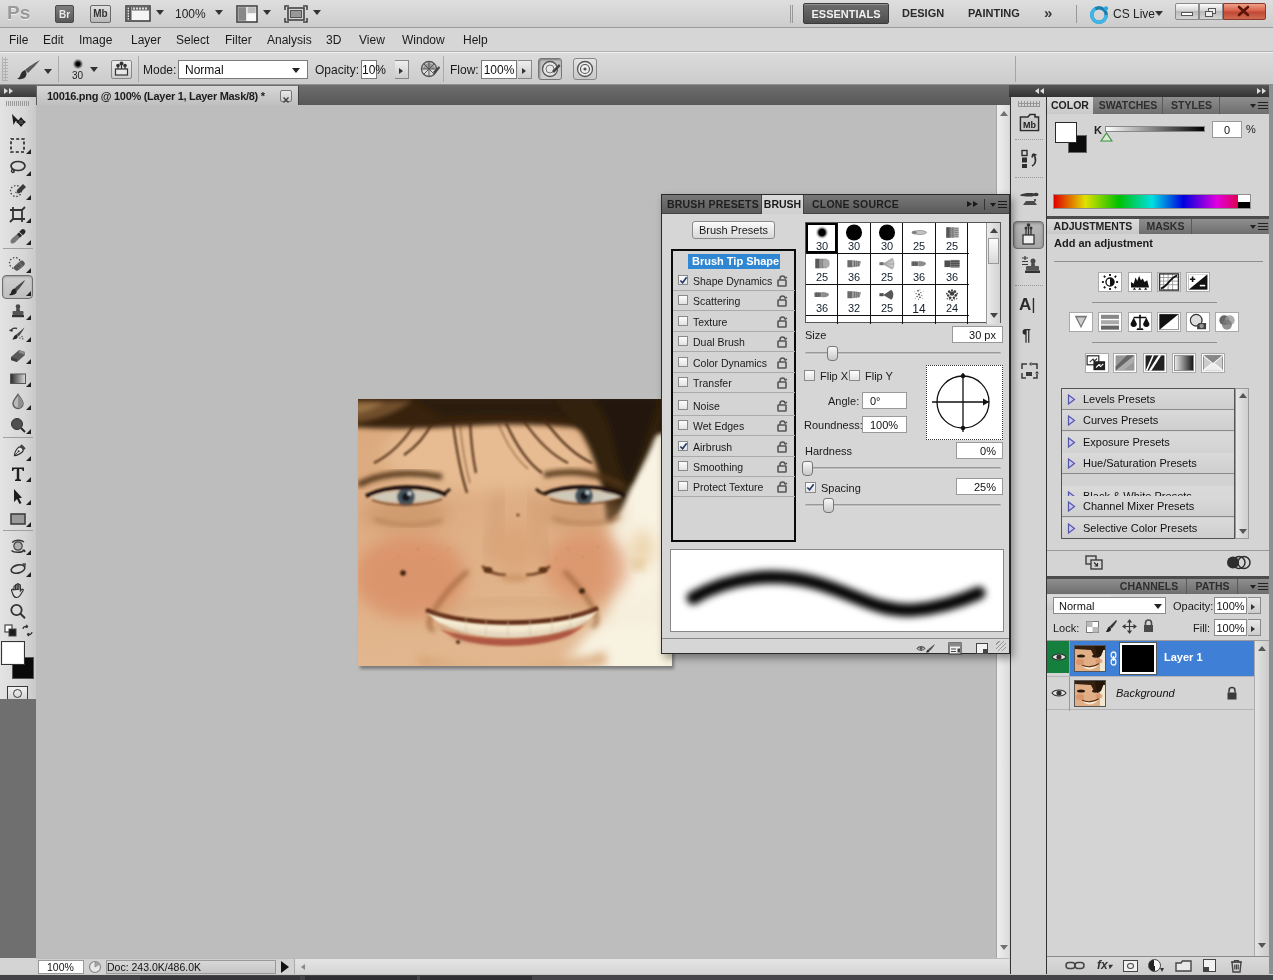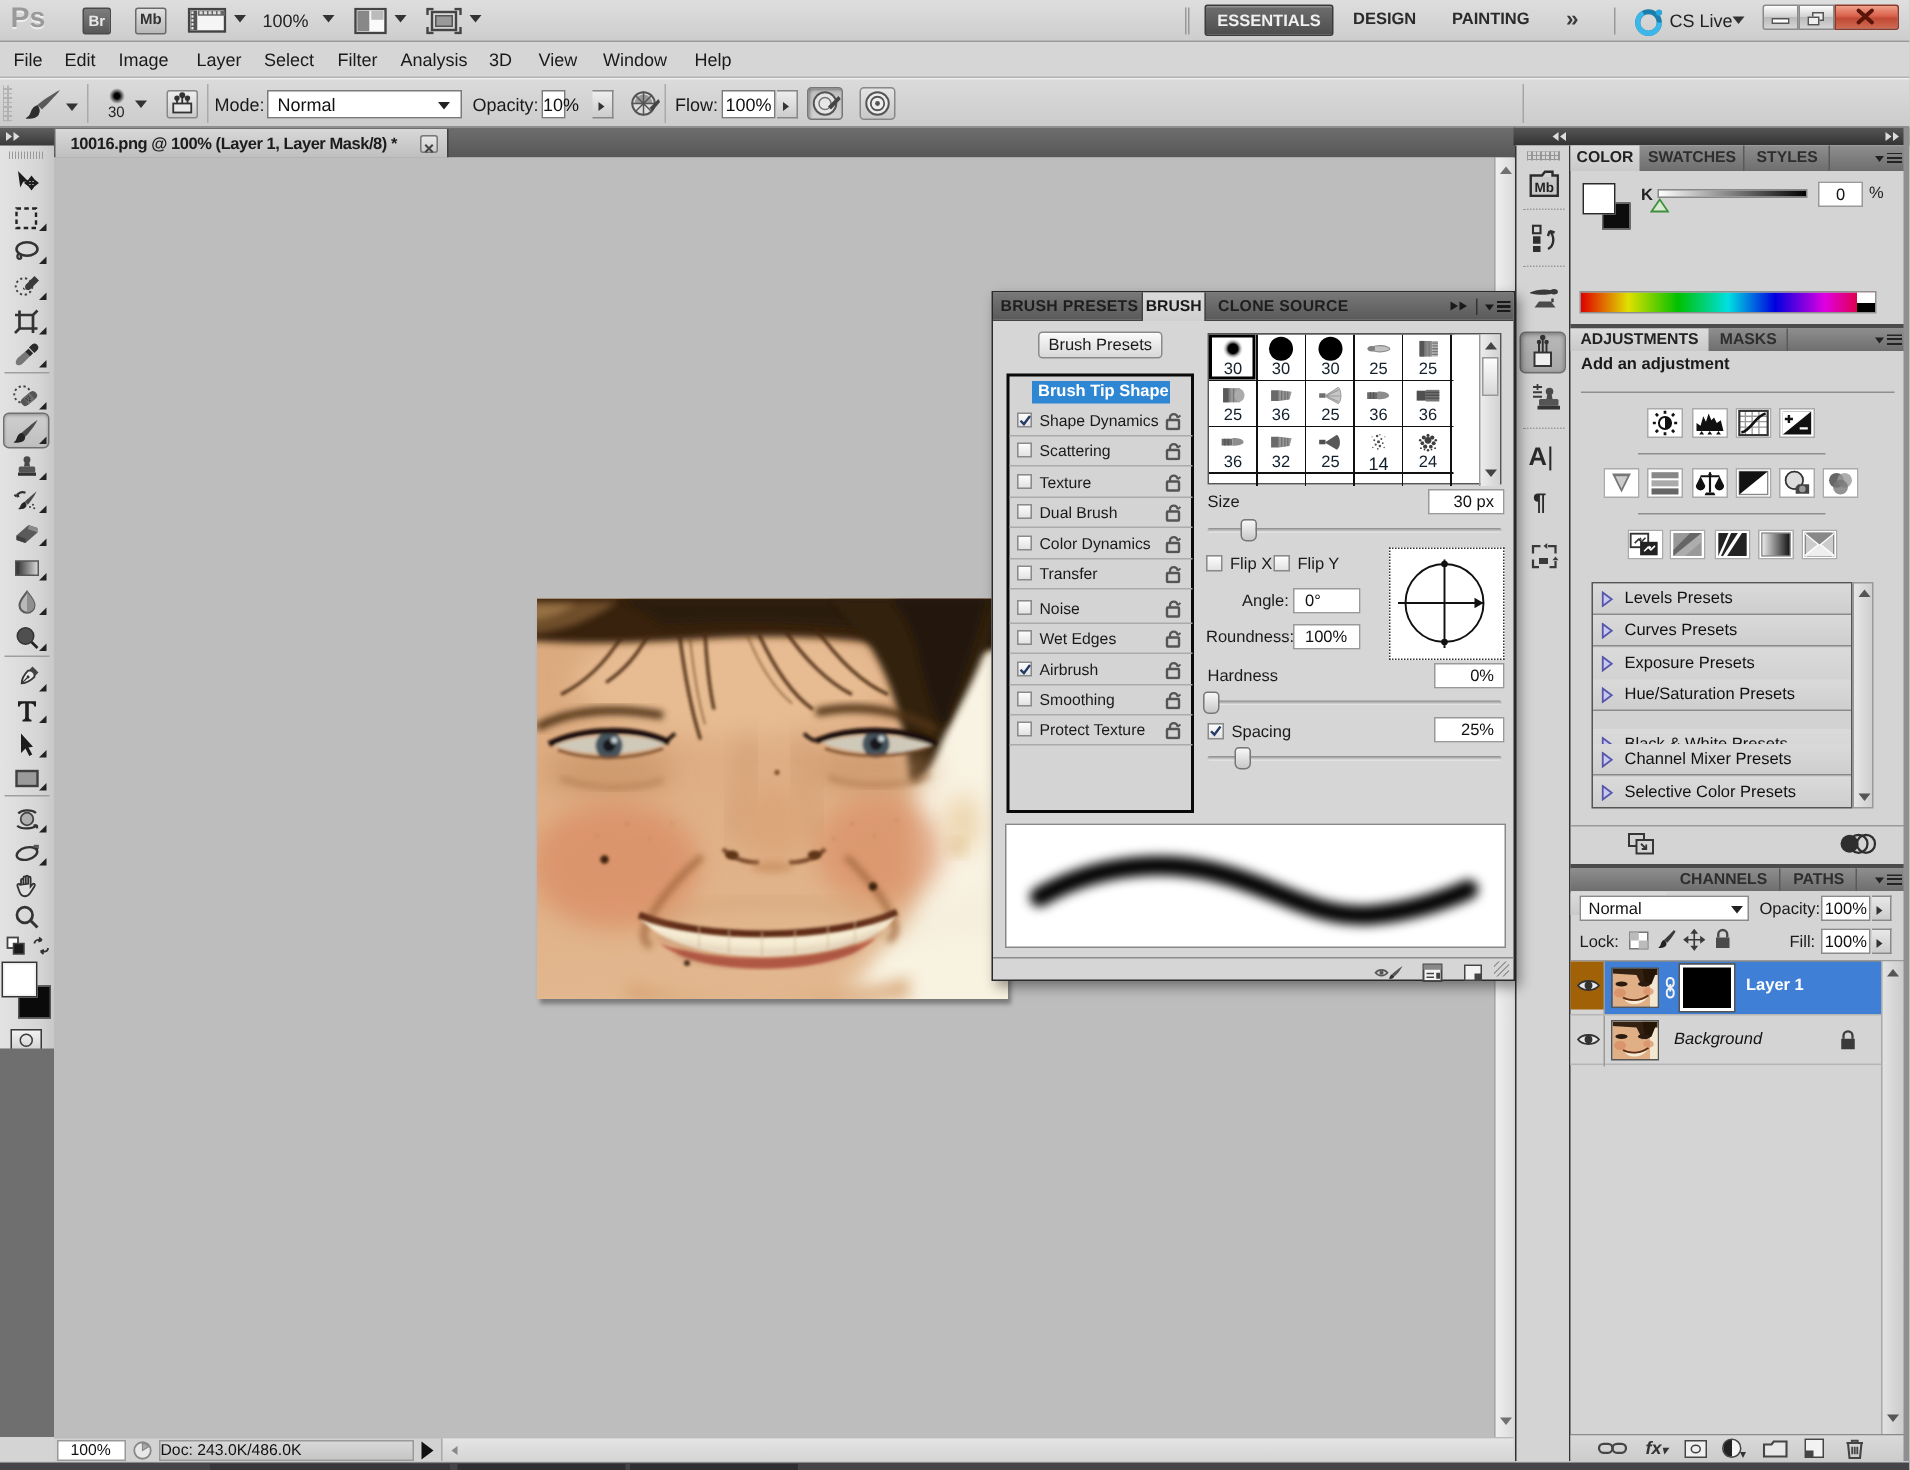--- a/index.html
+++ b/index.html
@@ -771,21 +771,21 @@
       <rect x="2" y="7" width="9" height="7" fill="#4a4a4a"></rect>
       <path d="M3.5 7 V5 a3 3 0 0 1 6 0 V7" fill="none" stroke="#4a4a4a" stroke-width="1.6"></path>
     </svg>
  <div class="abs" style="left:146px;top:525px;font-size:11px;color:#1a1a1a;">Fill:</div>
  <div class="abs" style="left:167px;top:522px;width:33px;height:17px;background:#fff;border:1px solid #8a8a8a;font-size:11px;color:#111;text-align:center;line-height:16px;">100%</div>
  <div class="abs" style="left:201px;top:522px;width:13px;height:17px;background:linear-gradient(#e8e8e8,#ccc);border:1px solid #8a8a8a;border-left:none;">
   <div class="abs" style="left:3px;top:6px;width:0;height:0;border-top:3px solid transparent;border-bottom:3px solid transparent;border-left:4px solid #333;"></div>
     </div>
  <div class="abs" style="left:0;top:543px;width:223px;height:1px;background:#9a9a9a;"></div>
 
-<div class="abs" style="left:0;top:544px;width:207px;height:32px;background:#a16207;">
+<div class="abs" style="left:0;top:544px;width:207px;height:32px;background:#15803d;">
  <div class="abs" style="left:23px;top:0;width:184px;height:35px;background:#3f7fd6;"></div>
  <svg class="abs" style="left:4px;top:10px;" width="16" height="12" viewBox="0 0 16 12">
         <path d="M1 6 C4 2 12 2 15 6 C12 10 4 10 1 6 Z" fill="#e8e8e8" stroke="#333" stroke-width="1.2"></path>
         <circle cx="8" cy="6" r="2.6" fill="#333"></circle>
       </svg>
  <div class="abs" style="left:22px;top:0;width:1px;height:35px;background:#9a9a9a;"></div>
  <div class="abs" style="left:27px;top:4px;width:32px;height:27px;border:1px solid #555;overflow:hidden;"><svg width="32" height="27" viewBox="0 0 32 27">
 <rect width="32" height="27" fill="#e0af85"></rect>
 <rect x="25" y="0" width="7" height="27" fill="#f2e8d2"></rect>
 <path d="M0 0 H32 V4 H26 L20 12 L16 4 L0 3 Z" fill="#342011"></path>

